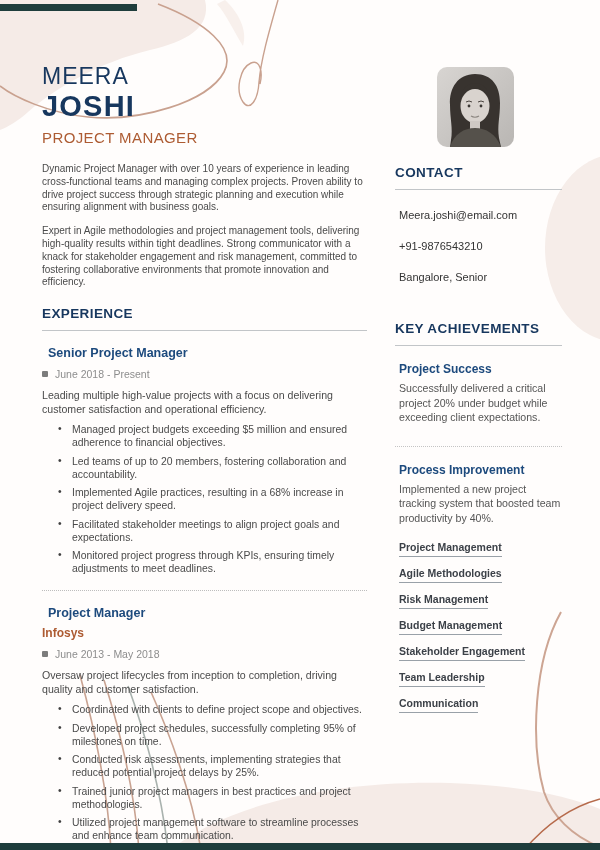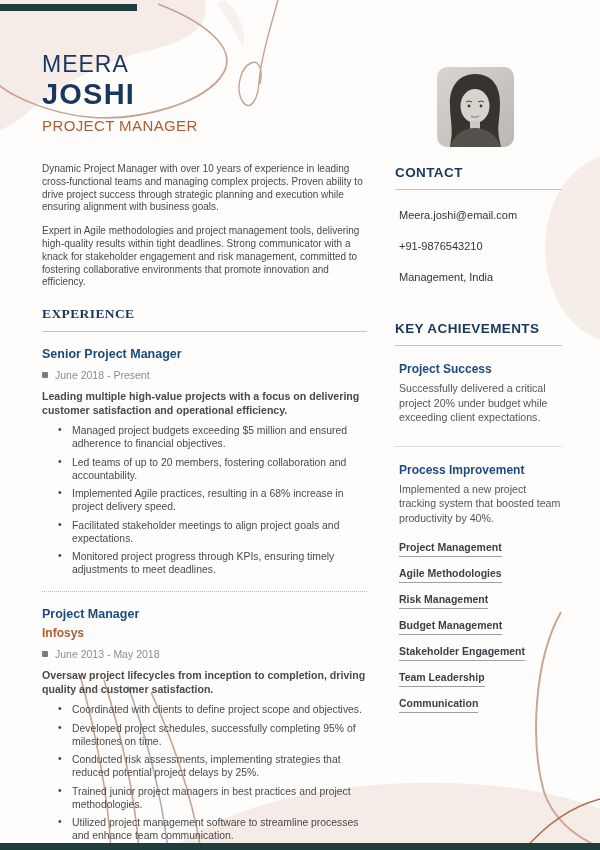--- a/index.html
+++ b/index.html
@@ -7,48 +7,48 @@
     position:relative;width:600px;height:850px;overflow:hidden;
     background:#fffdfc;font-family:"Liberation Sans",sans-serif;
     color:#474747;
   }
   .decor{position:absolute;inset:0;z-index:0;}
   .accent-bar{position:absolute;background:#1e3d3c;z-index:2;}
   .accent-bar.top{left:0;top:4px;width:137px;height:7px;}
   .accent-bar.bottom{left:0;top:843px;width:600px;height:7px;}
 
   
-  .header-block{position:absolute;left:42px;top:52px;z-index:1;}
+  .header-block{position:absolute;left:42px;top:64px;z-index:1;}
   .first-name{font-size:23px;font-weight:500;color:#17375e;letter-spacing:1px;line-height:1.1;}
   .last-name{font-size:29px;font-weight:800;color:#17375e;letter-spacing:1.2px;margin-top:2px;line-height:1.05;}
   .role-title{font-size:15px;font-weight:500;color:#ad5b32;letter-spacing:.4px;margin-top:7px;}
   .photo{
     position:absolute;left:437px;top:67px;width:77px;height:80px;z-index:1;
     border-radius:10px;overflow:hidden;
   }
   .photo svg{display:block;}
 
   
   .col-left{position:absolute;left:42px;top:163px;width:325px;z-index:1;}
   .col-right{position:absolute;left:395px;top:165px;width:167px;z-index:1;}
 
   .summary-par{font-size:10px;line-height:1.28;margin:0 0 11px 0;color:#4a4a4a;}
 
   h2.section-h{
     font-size:13.5px;font-weight:700;color:#17375e;letter-spacing:.4px;
     margin:0;padding:0 0 9px 0;border-bottom:1px solid #c2c5c8;
   }
-  .col-left h2.section-h{margin-top:17px;font-family:Liberation Serif, serif;}
+  .col-left h2.section-h{margin-top:17px;}
 
   .job{margin-top:15px;}
-  .job-title{font-size:12.5px;font-weight:700;color:#1d4a7d;margin:0;}
+  .job-title{font-size:12.5px;font-weight:700;color:#1d4a7d;margin:6px;}
   .job-company{font-size:12px;font-weight:700;color:#ad5b32;margin:5px 0 0 0;}
   .job-dates{display:flex;align-items:center;margin-top:8px;color:#8d8d8d;font-size:10.5px;}
   .date-icon{width:6px;height:6px;background:#7c7c7c;border-radius:1px;margin-right:7px;flex:0 0 auto;}
-  .job-summary{font-size:10.6px;line-height:1.28;margin:9px 0 0 0;color:#4a4a4a;font-weight:bold;}
+  .job-summary{font-size:10.6px;line-height:1.28;margin:9px 0 0 0;color:#4a4a4a;}
   ul.job-bullets{margin:7px 0 0 16px;padding:0;}
   ul.job-bullets li{
     list-style:none;position:relative;padding-left:14px;margin-bottom:5.5px;
     font-size:10.4px;line-height:1.25;color:#4a4a4a;
   }
   ul.job-bullets li::before{content:"•";position:absolute;left:0;top:-1px;color:#3f3f3f;}
   .dotted-div{border-top:1px dotted #bdbdbd;margin-top:15px;}
 
   
   .contact-row{font-size:11px;color:#333;margin-top:19px;padding-left:4px;}
@@ -156,21 +156,21 @@
         </ul>
       </article>
     </section>
   </main>
 
   <aside class="col-right">
     <section>
       <h2 class="section-h">CONTACT</h2>
       <div class="contact-row">Meera.joshi@email.com</div>
       <div class="contact-row">+91-9876543210</div>
-      <div class="contact-row">Management, India</div>
+      <div class="contact-row">Bangalore, Senior</div>
     </section>
 
     <section>
       <h2 class="section-h gap-lg">KEY ACHIEVEMENTS</h2>
       <div class="ach-item">
         <h3 class="ach-title">Project Success</h3>
         <p class="ach-desc">Successfully delivered a critical project 20% under budget while exceeding client expectations.</p>
       </div>
       <div class="ach-divider"></div>
       <div class="ach-item">

